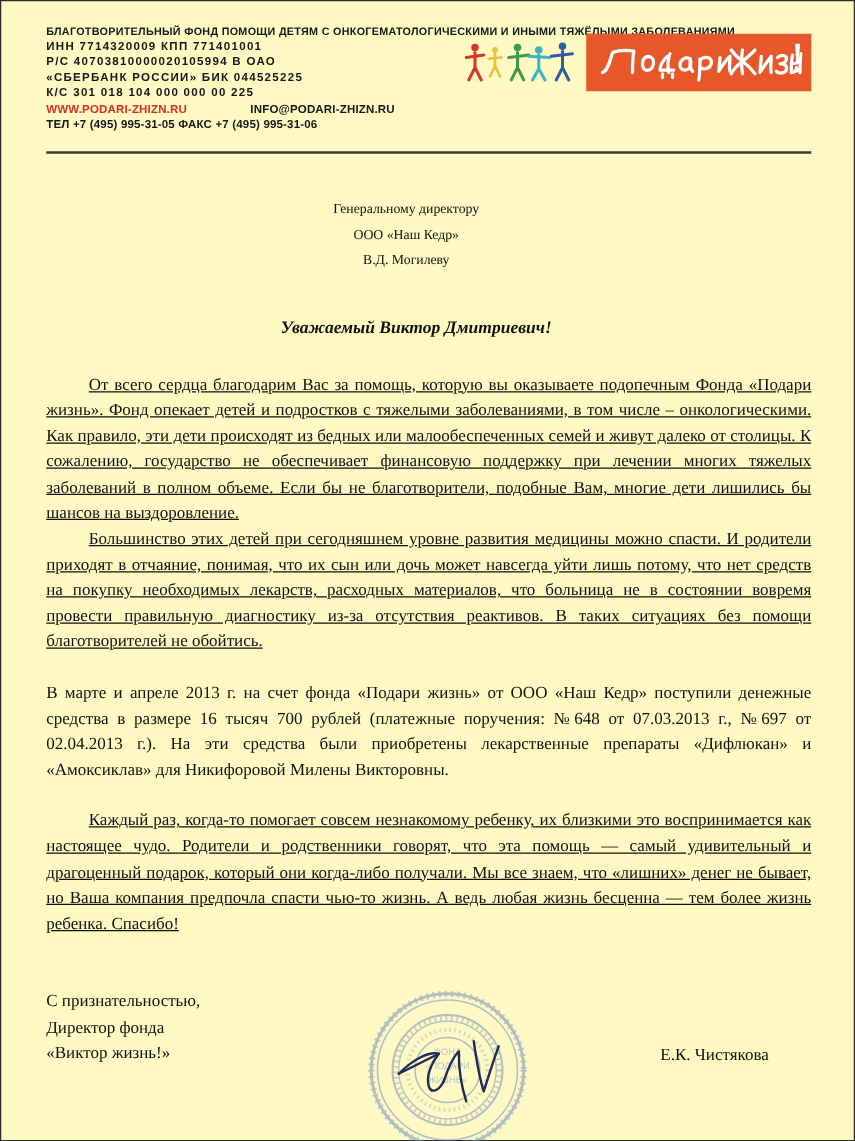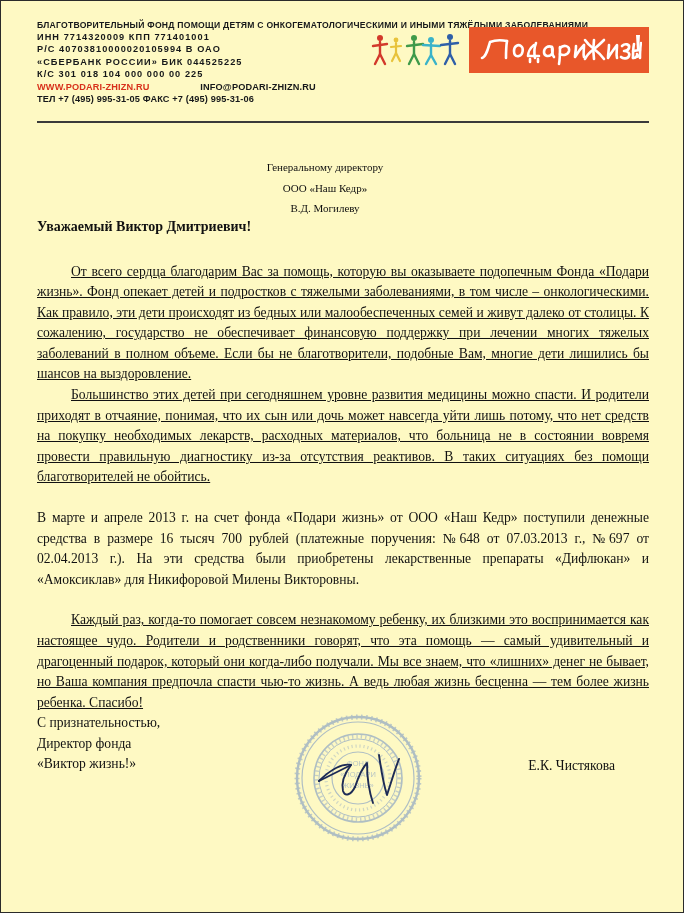--- a/index.html
+++ b/index.html
@@ -97,40 +97,43 @@
   .addressee {
     text-align: center;
     font-weight: normal;
     font-size: 11px;
     line-height: 20.5px;
     margin-top: 16px;
     padding-right: 36px;
   }
 
   .salutation {
-    text-align: left;
+    text-align: center;
     font-weight: bold;
     font-size: 14px;
+    margin-top: 36px;
     padding-right: 20px;
+    font-style: italic;
   }
 
   .para {
     text-align: justify;
     text-justify: inter-word;
     font-size: 13.6px;
     line-height: 20.6px;
     margin: 0;
   }
   .para.indent { text-indent: 34px; text-decoration: underline; }
   .gap-lg { margin-top: 27px; }
   .gap-md { margin-top: 20px; }
 
   
   .sig-area {
     position: relative;
+    margin-top: 42px;
     height: 120px;
   }
   .sig-left {
     font-size: 13.6px;
     line-height: 20.5px;
   }
   .sig-name {
     position: absolute;
     right: 34px;
     top: 45px;

